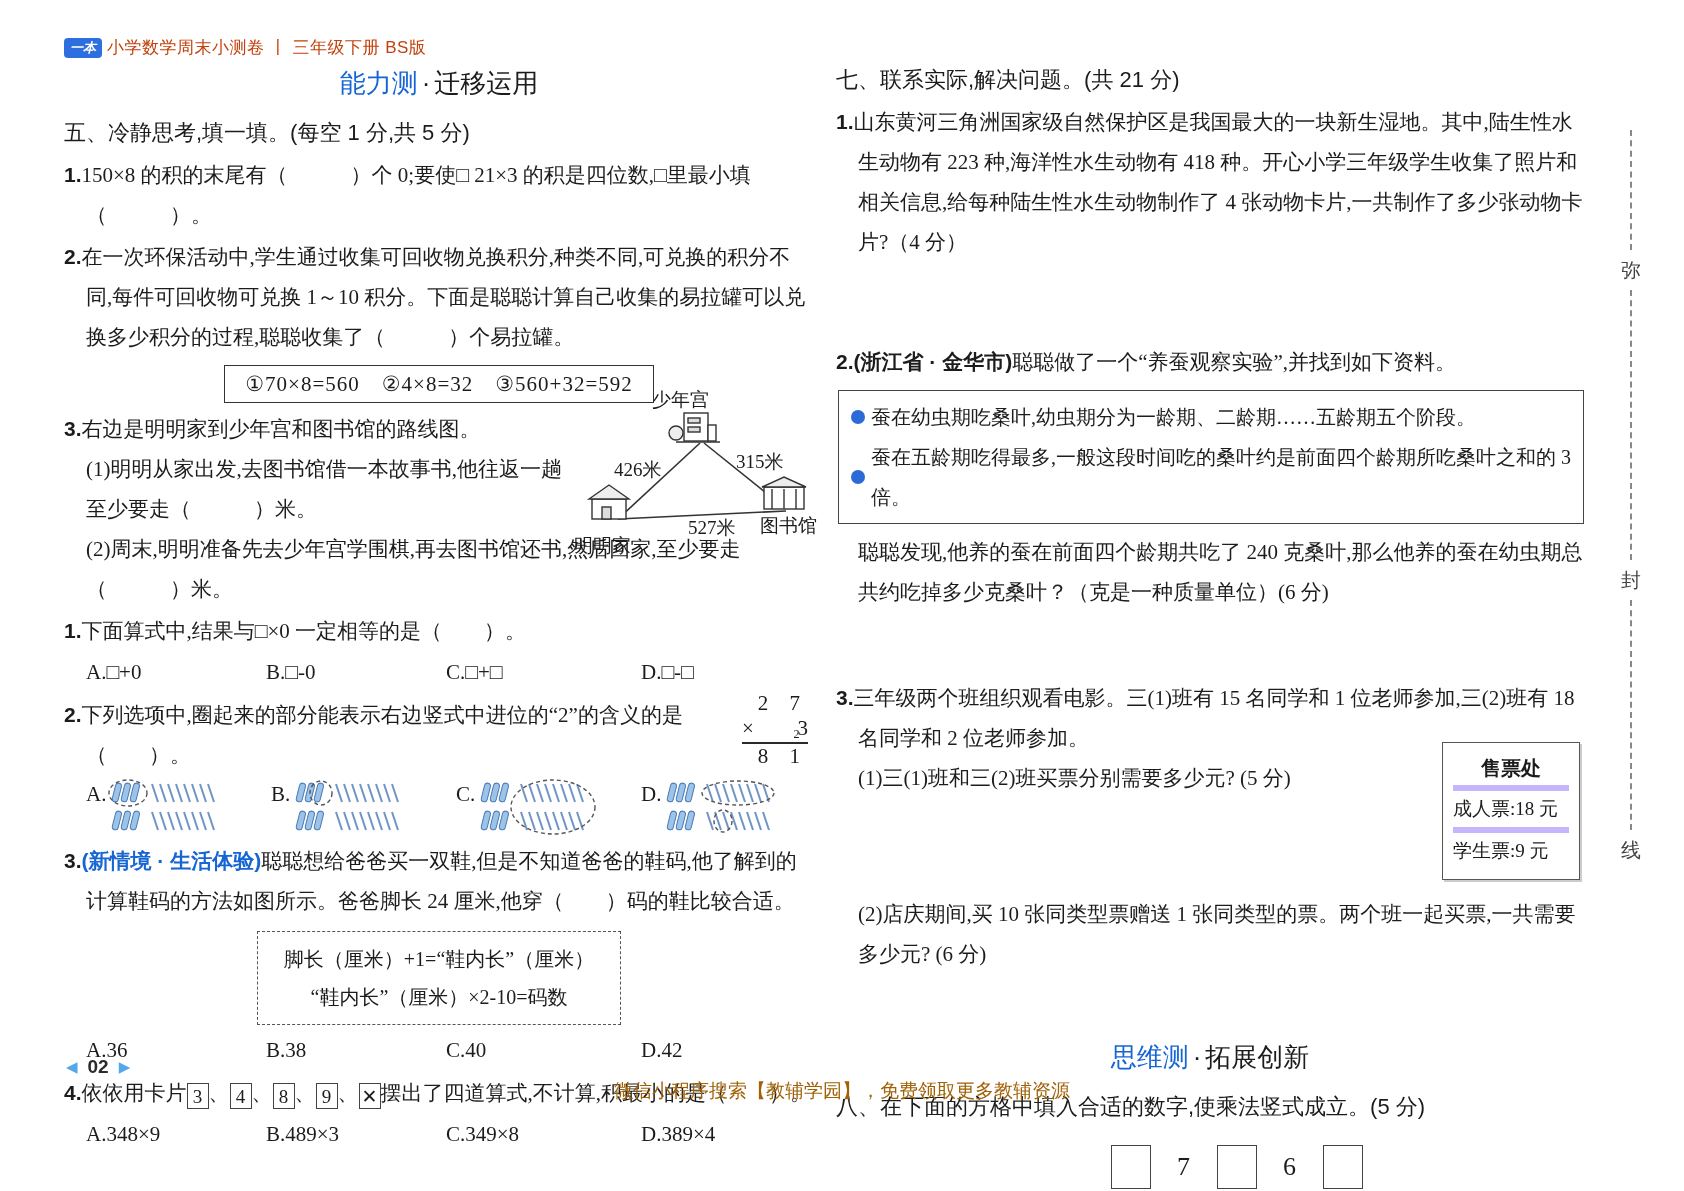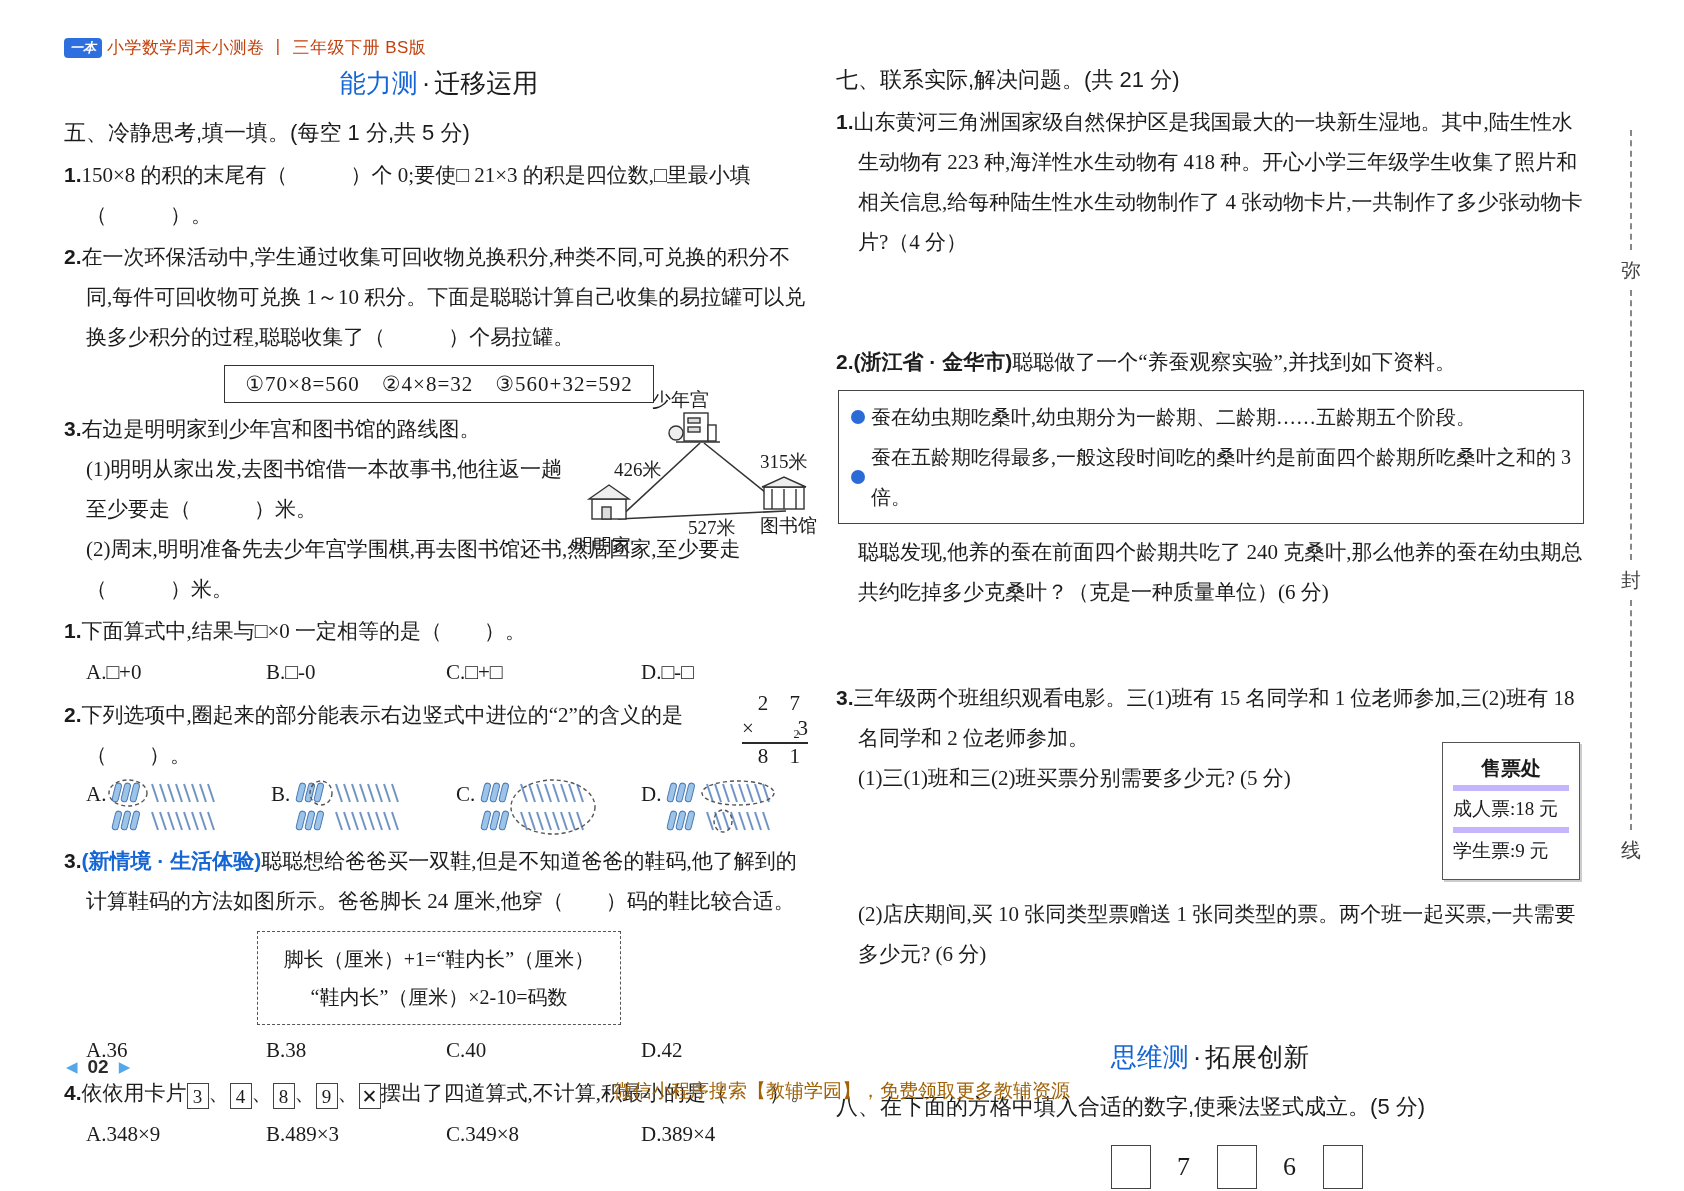--- a/index.html
+++ b/index.html
@@ -160,21 +160,21 @@
           <g stroke="#333" stroke-width="1.4" fill="#fff">
             <rect x="192" y="90" width="40" height="22"></rect>
             <path d="M190 90 L212 80 L234 90 Z" fill="#eee"></path>
             <line x1="200" y1="92" x2="200" y2="112"></line>
             <line x1="212" y1="92" x2="212" y2="112"></line>
             <line x1="224" y1="92" x2="224" y2="112"></line>
           </g>
         </svg>
         <span class="map-label" style="left:80px; top:-10px;">少年宫</span>
         <span class="map-label" style="left:42px; top:60px;">426米</span>
-        <span class="map-label" style="left:188px; top:52px;">315米</span>
+        <span class="map-label" style="left:164px; top:52px;">315米</span>
         <span class="map-label" style="left:116px; top:118px;">527米</span>
         <span class="map-label" style="left:2px; top:136px;">明明家</span>
         <span class="map-label" style="left:188px; top:116px;">图书馆</span>
       </div>
     </div>
 
 
     <div class="para">
       <span class="qnum">1.</span><span>下面算式中,结果与□×0 一定相等的是（　　）。</span>
     </div>

